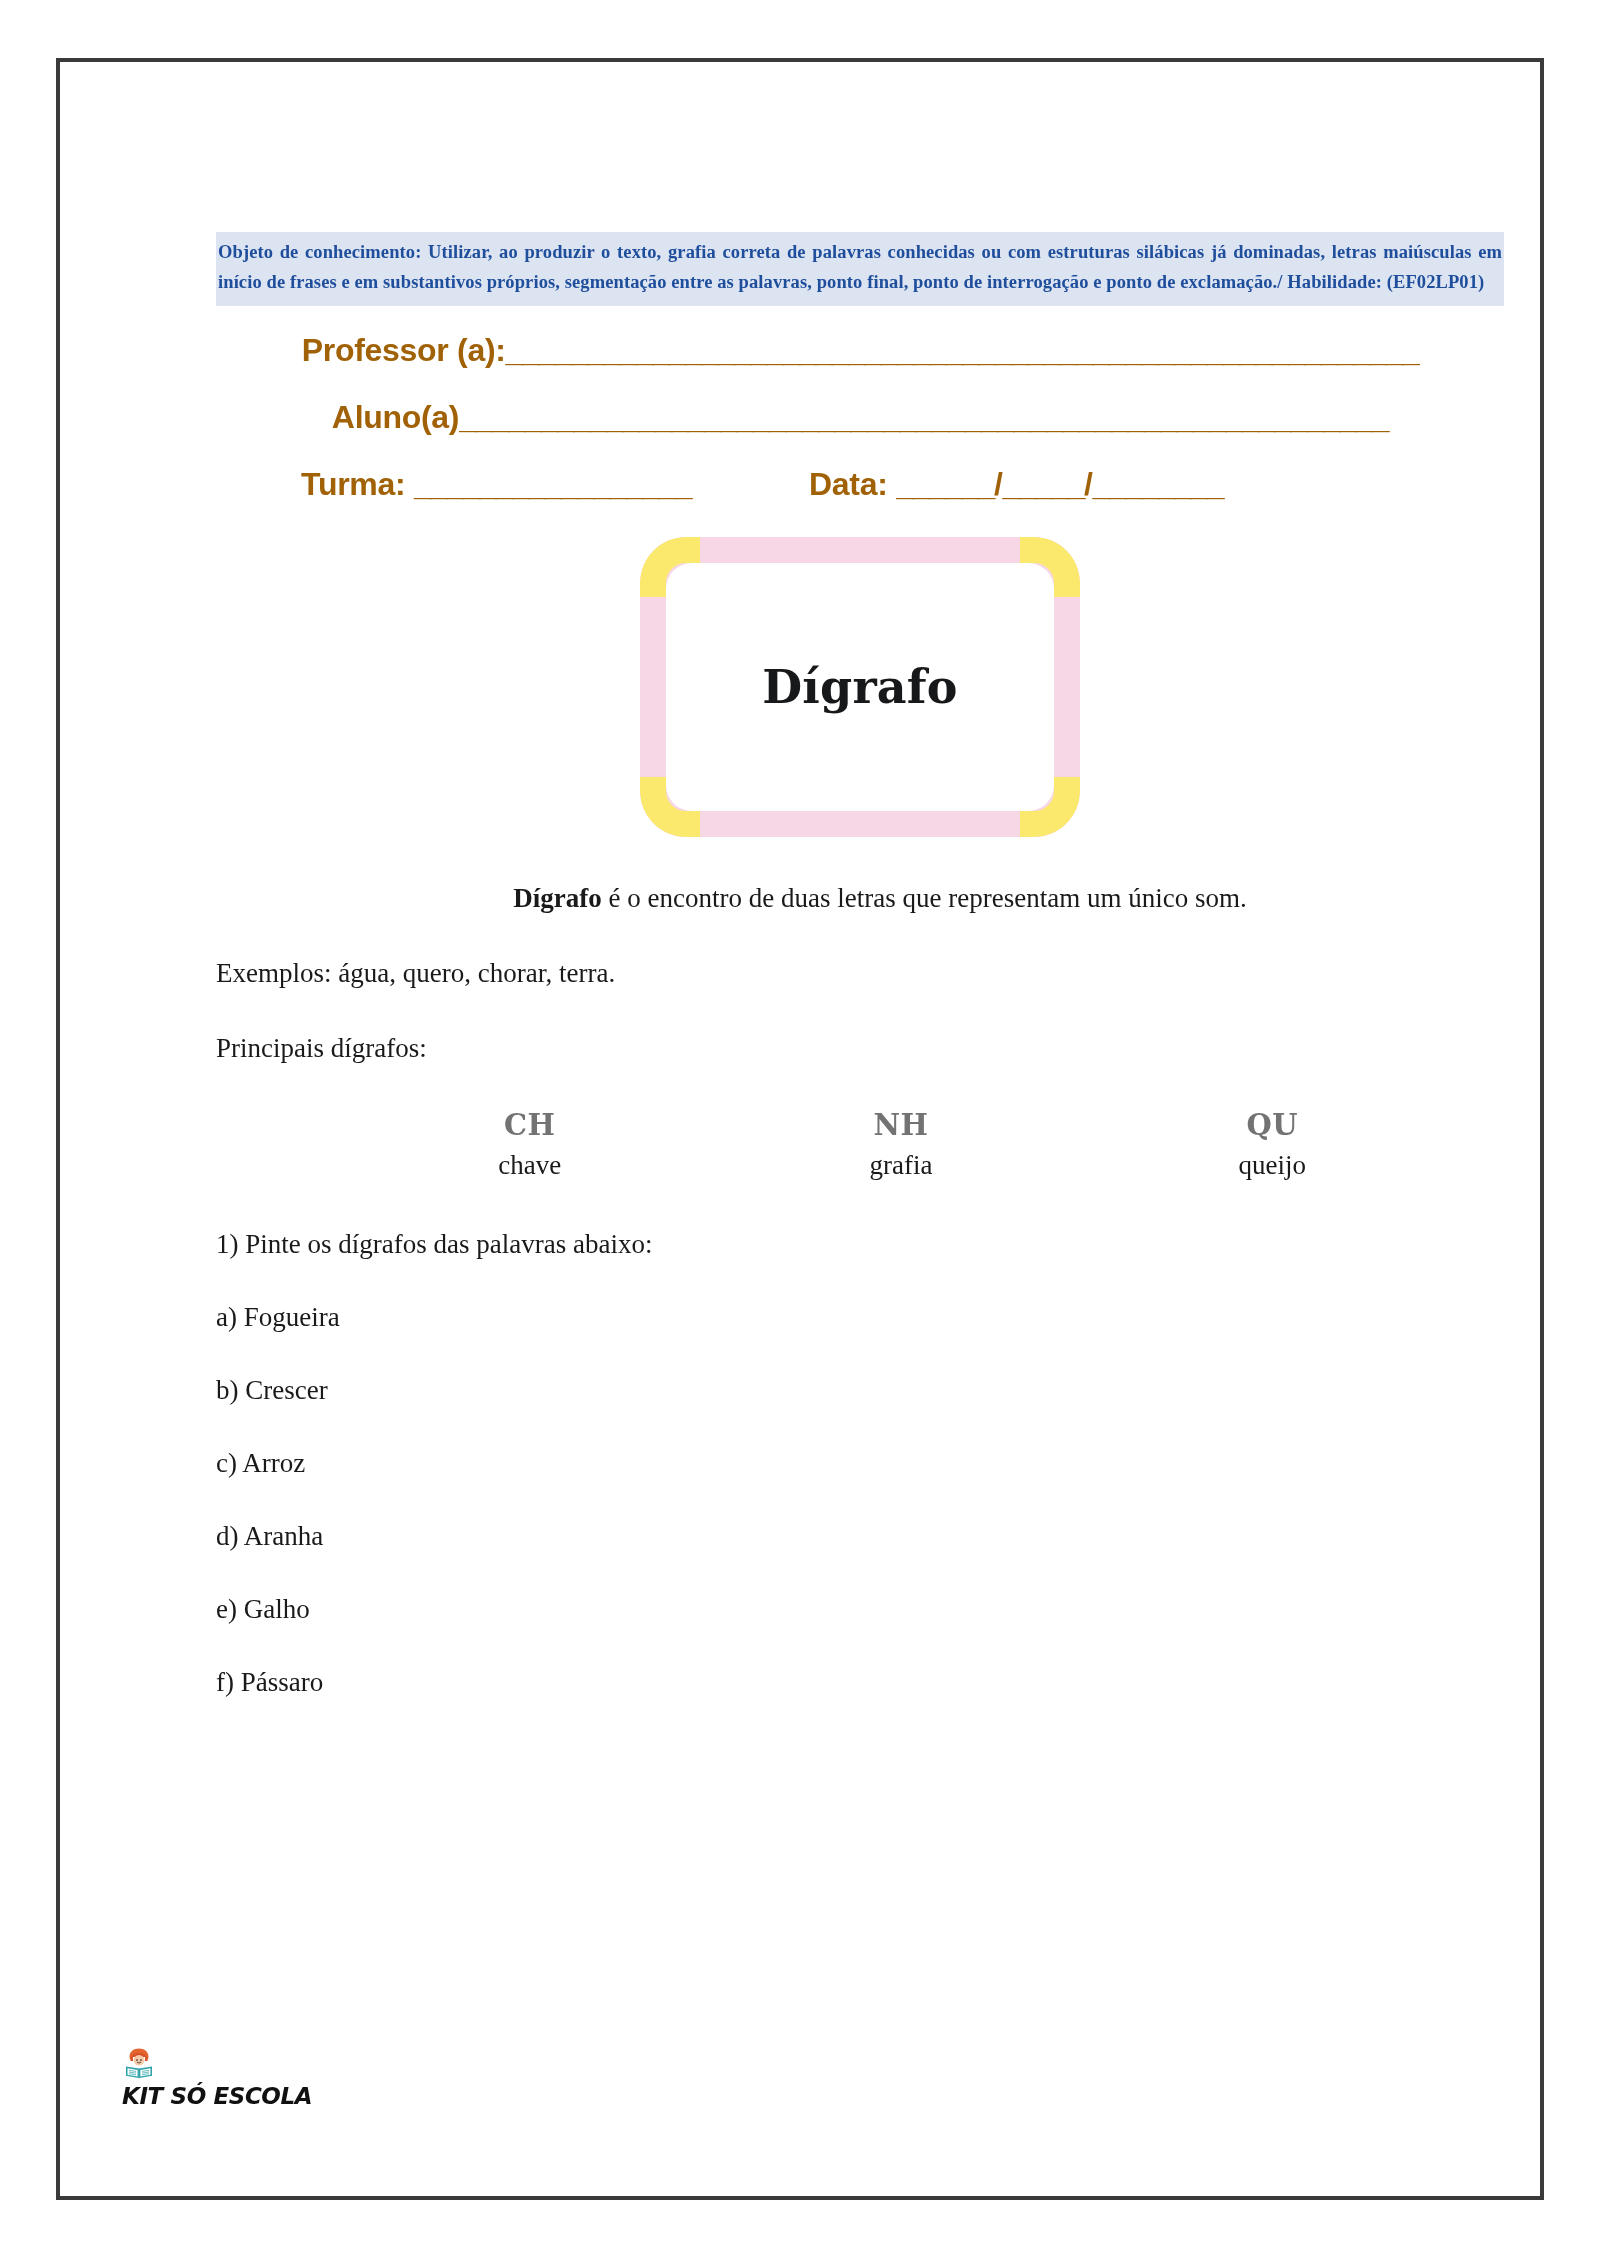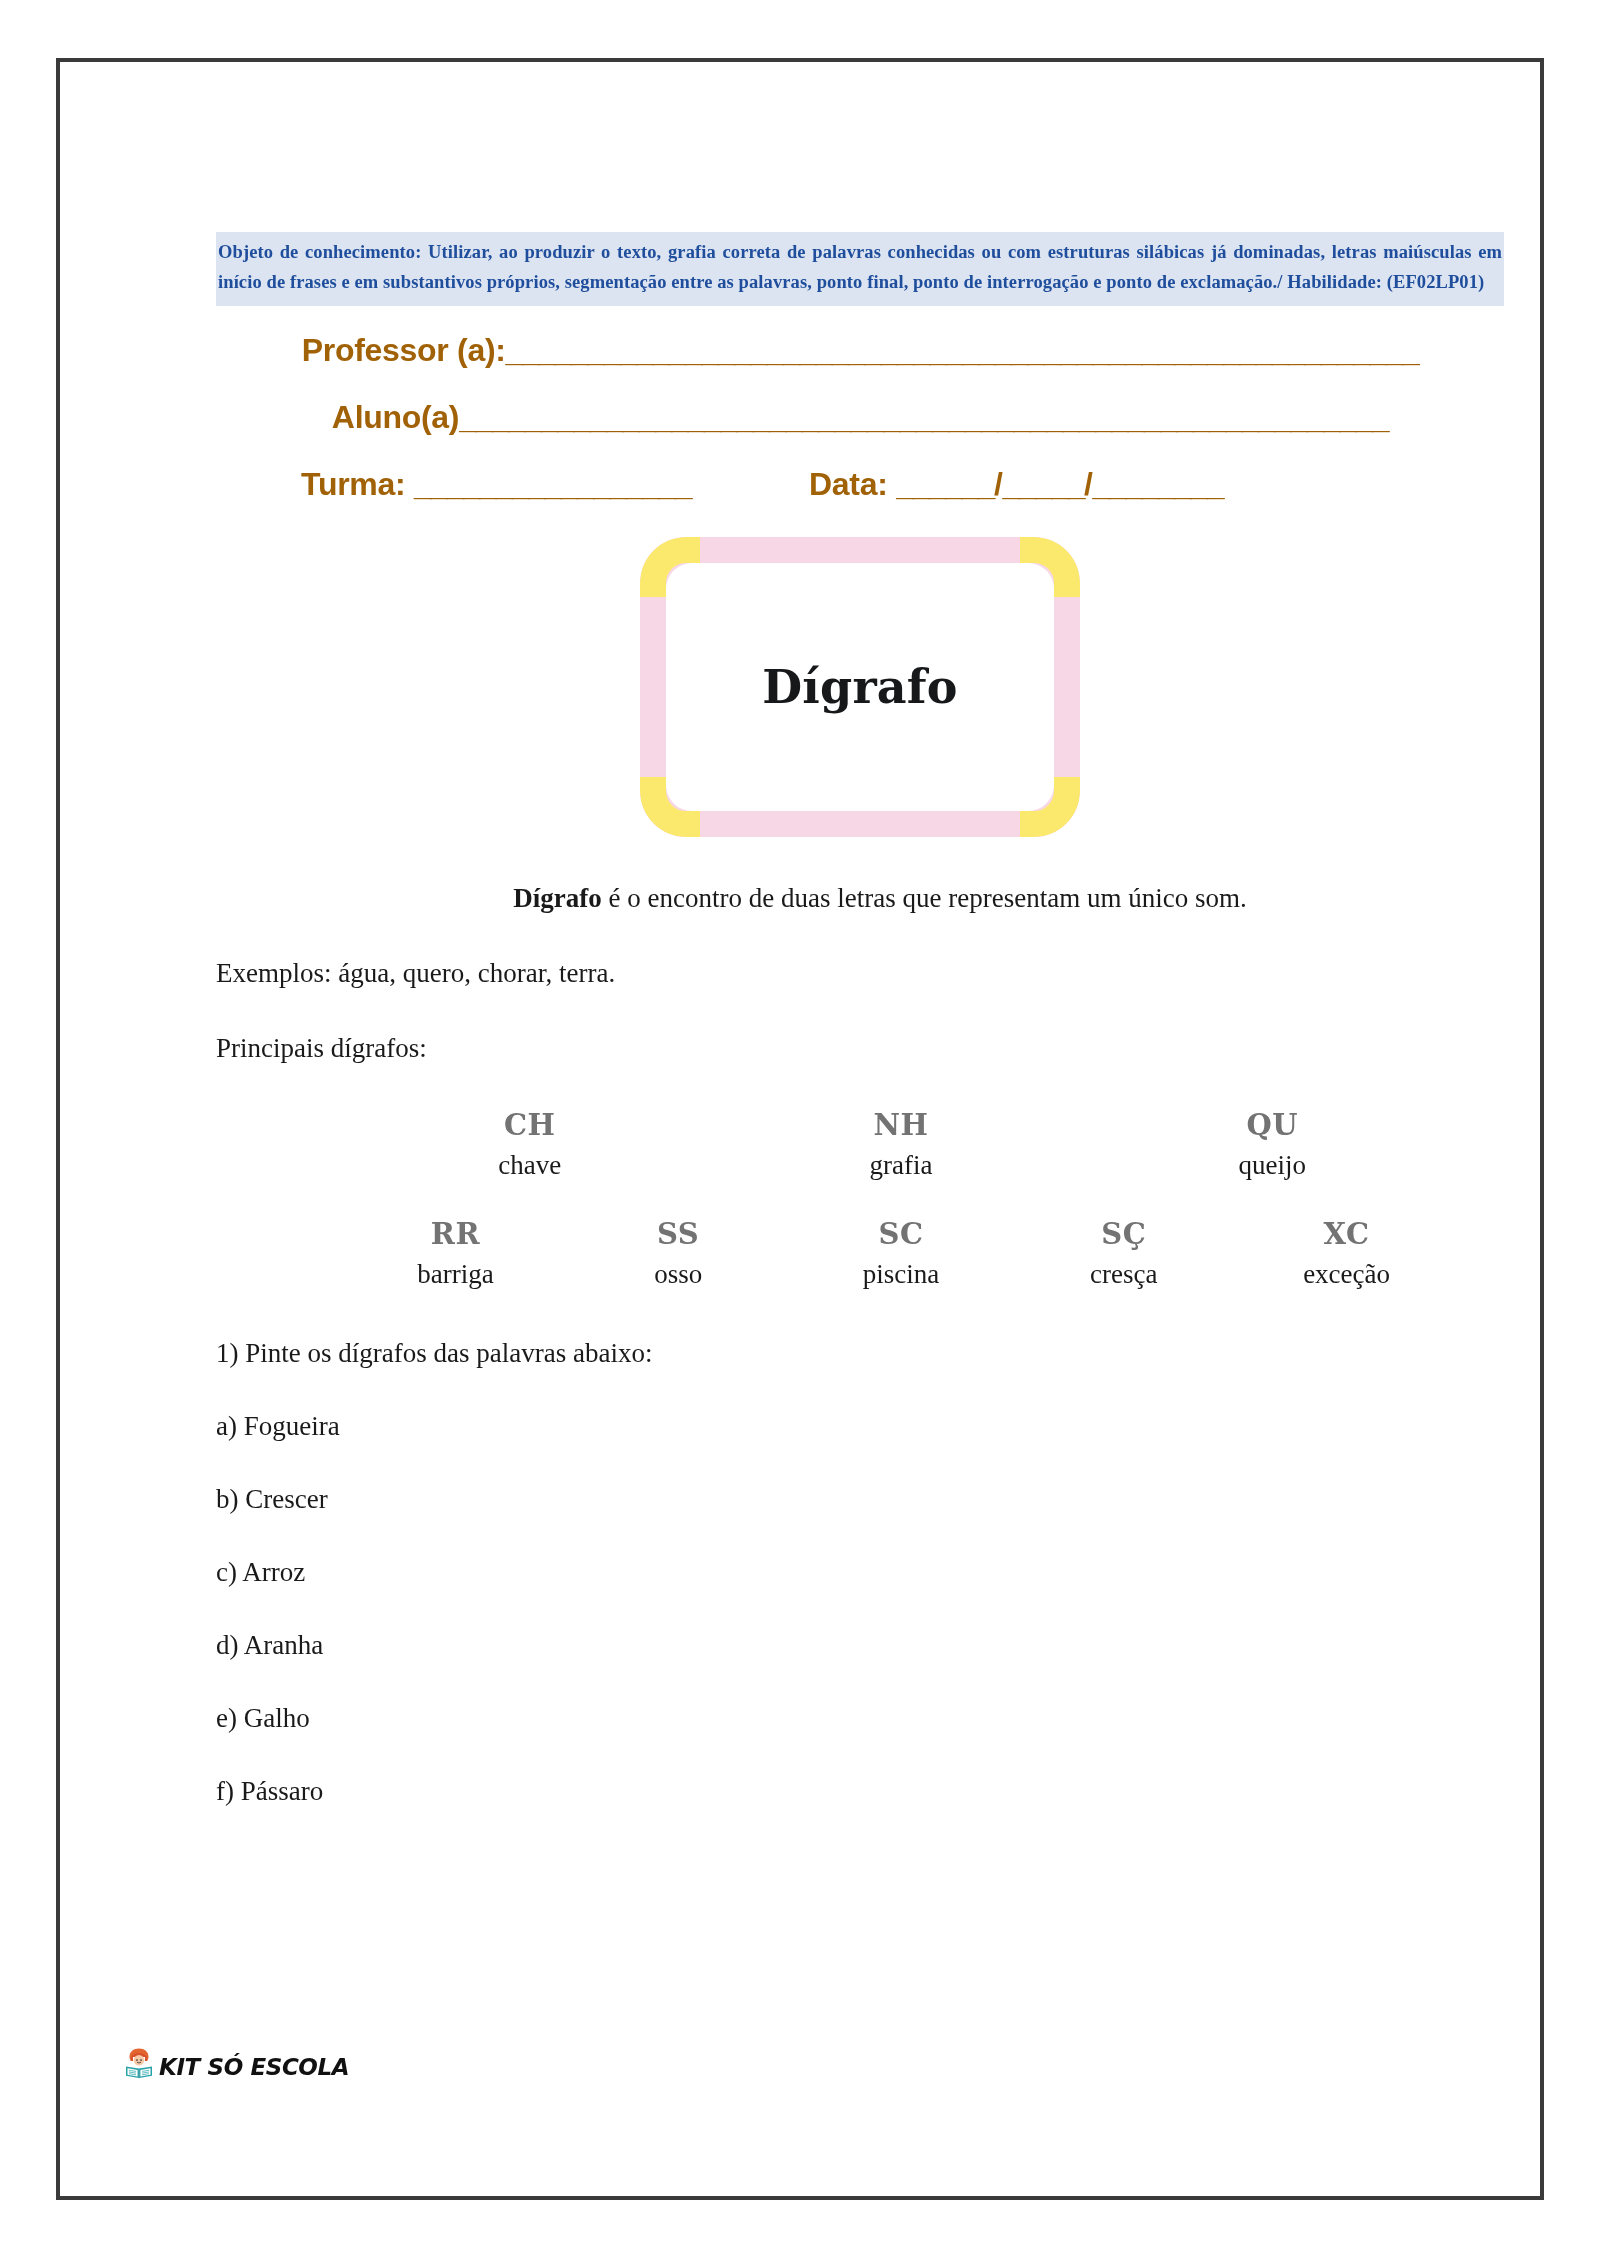--- a/index.html
+++ b/index.html
@@ -194,22 +194,23 @@
     font-size: 27px;
     margin-top: 42px;
   }
 
   
   .footer-logo {
     position: absolute;
     left: 122px;
     top: 2046px;
     display: flex;
-    align-items: flex-end;
+    align-items: flex-start;
     gap: 3px;
+    flex-direction: column;
   }
   .logo-mark {
     width: 34px;
     height: 34px;
     flex: 0 0 34px;
   }
   .logo-text {
     font-family: "DejaVu Sans", "Liberation Sans", sans-serif;
     font-weight: bold;
     font-style: italic;
@@ -271,42 +272,20 @@
         <div class="dg-cell">
           <div class="dg-code">NH</div>
           <div class="dg-word">grafia</div>
         </div>
         <div class="dg-cell">
           <div class="dg-code">QU</div>
           <div class="dg-word">queijo</div>
         </div>
       </div>
 
-      <div class="dg-row">
-        <div class="dg-cell">
-          <div class="dg-code">RR</div>
-          <div class="dg-word">barriga</div>
-        </div>
-        <div class="dg-cell">
-          <div class="dg-code">SS</div>
-          <div class="dg-word">osso</div>
-        </div>
-        <div class="dg-cell">
-          <div class="dg-code">SC</div>
-          <div class="dg-word">piscina</div>
-        </div>
-        <div class="dg-cell">
-          <div class="dg-code">SÇ</div>
-          <div class="dg-word">cresça</div>
-        </div>
-        <div class="dg-cell">
-          <div class="dg-code">XC</div>
-          <div class="dg-word">exceção</div>
-        </div>
-      </div>
 
     </div>
 
     <div class="exercise-intro">1) Pinte os dígrafos das palavras abaixo:</div>
 
     <div class="exercise-item">a) Fogueira</div>
     <div class="exercise-item">b) Crescer</div>
     <div class="exercise-item">c) Arroz</div>
     <div class="exercise-item">d) Aranha</div>
     <div class="exercise-item">e) Galho</div>

